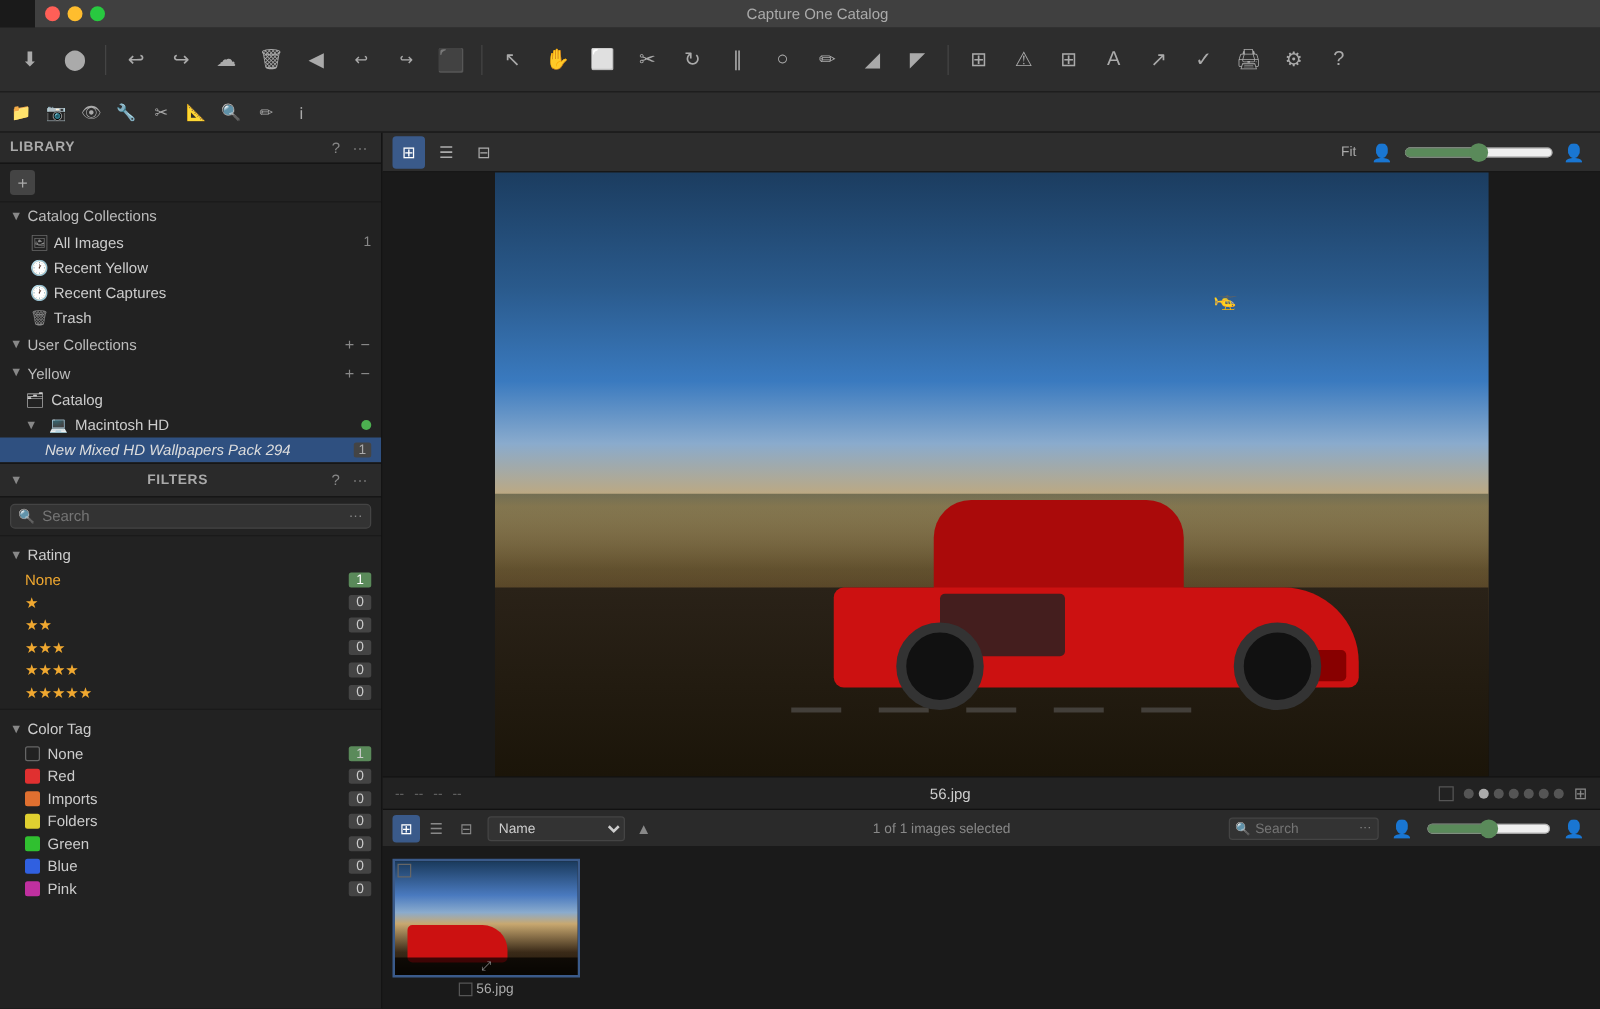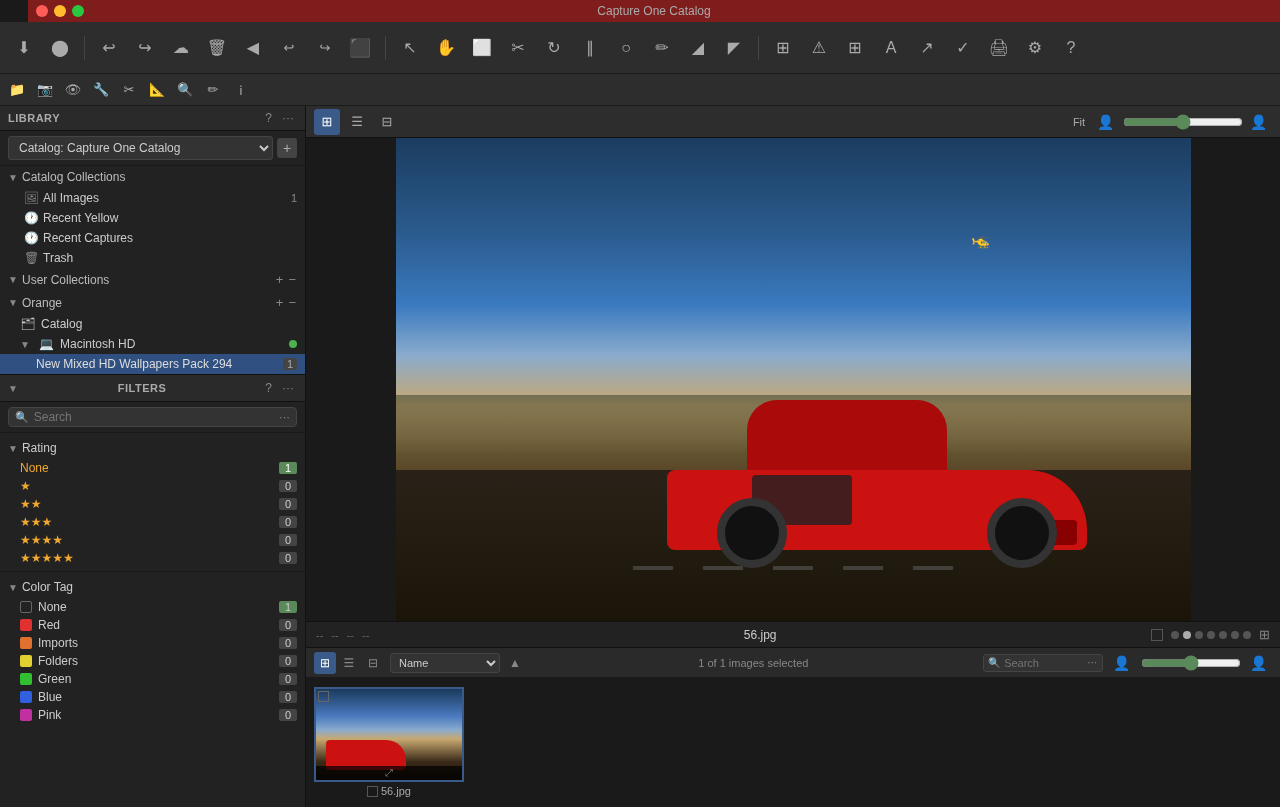--- a/index.html
+++ b/index.html
@@ -11,21 +11,21 @@
       font-size: 12px;
       color: #ccc;
       overflow: hidden;
       display: flex;
       flex-direction: column;
     }
 
     
     .title-bar {
       height: 22px;
-      background: #7f1d1d;
+      background: #404040;
       display: flex;
       align-items: center;
       justify-content: center;
       position: relative;
       flex-shrink: 0;
       margin-left: 28px;
     }
     .title-bar-buttons {
       position: absolute;
       left: 8px;
@@ -254,21 +254,21 @@
     }
 
     .sub-folder-item {
       display: flex;
       align-items: center;
       padding: 3px 8px 3px 36px;
       cursor: pointer;
       gap: 5px;
       background: #2f5080;
     }
-    .sfi-label { flex: 1; font-size: 12px; color: #ddd; }
+    .sfi-label { flex: 1; font-size: 12px; color: #ddd; font-style: italic; }
     .sfi-count {
       font-size: 11px;
       color: #aaa;
       background: #444;
       padding: 0 4px;
       border-radius: 2px;
     }
 
     
     .filters-header {
@@ -779,23 +779,20 @@
 
     <div class="library-header">
       <span class="library-title">LIBRARY</span>
       <div class="library-actions">
         <button class="lib-action-btn">?</button>
         <button class="lib-action-btn">···</button>
       </div>
     </div>
 
     <div class="catalog-row">
-      <select class="catalog-select">
-        <option>Catalog: Capture One Catalog</option>
-      </select>
       <button class="catalog-add-btn">+</button>
     </div>
 
     <div class="section-header">
       <span class="section-arrow">▼</span>
       <span class="section-title">Catalog Collections</span>
     </div>
 
     <div class="collection-item">
       <span class="ci-icon">🖼</span>
@@ -819,21 +816,21 @@
       <span class="section-arrow">▼</span>
       <span class="section-title">User Collections</span>
       <div class="section-actions">
         <button class="sec-action">+</button>
         <button class="sec-action">−</button>
       </div>
     </div>
 
     <div class="section-header">
       <span class="section-arrow">▼</span>
-      <span class="section-title">Orange</span>
+      <span class="section-title">Yellow</span>
       <div class="section-actions">
         <button class="sec-action">+</button>
         <button class="sec-action">−</button>
       </div>
     </div>
 
     <div class="folder-item">
       <span class="fi-icon">🗂</span>
       <span class="fi-label">Catalog</span>
     </div>

